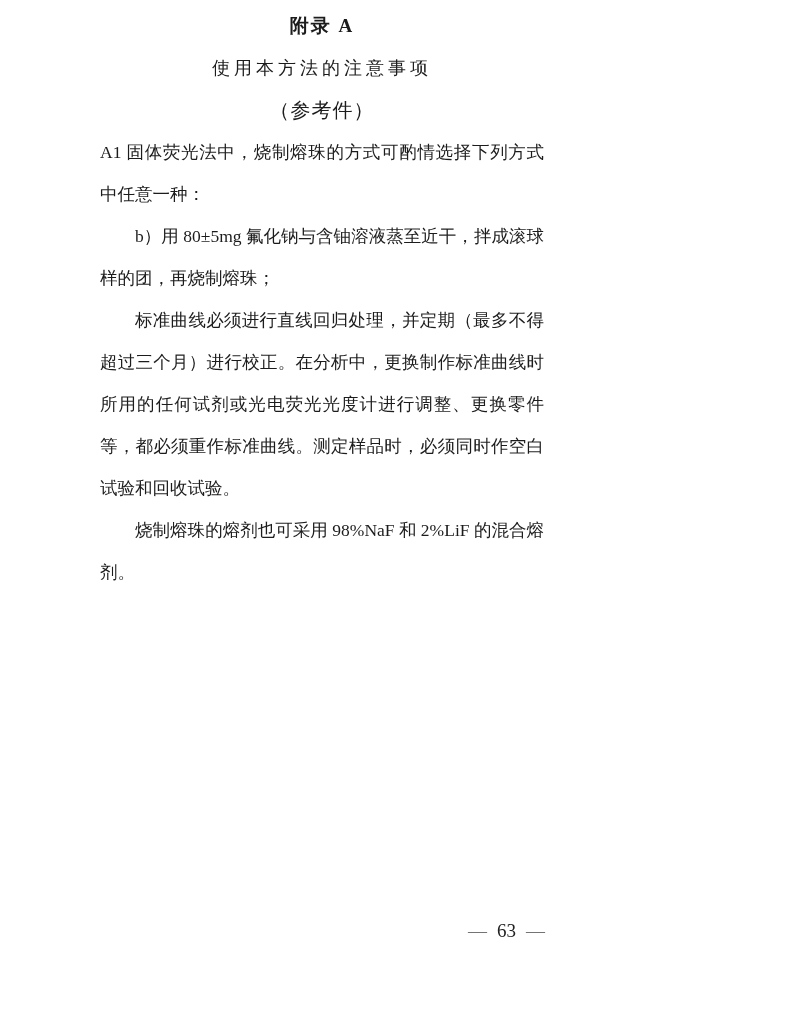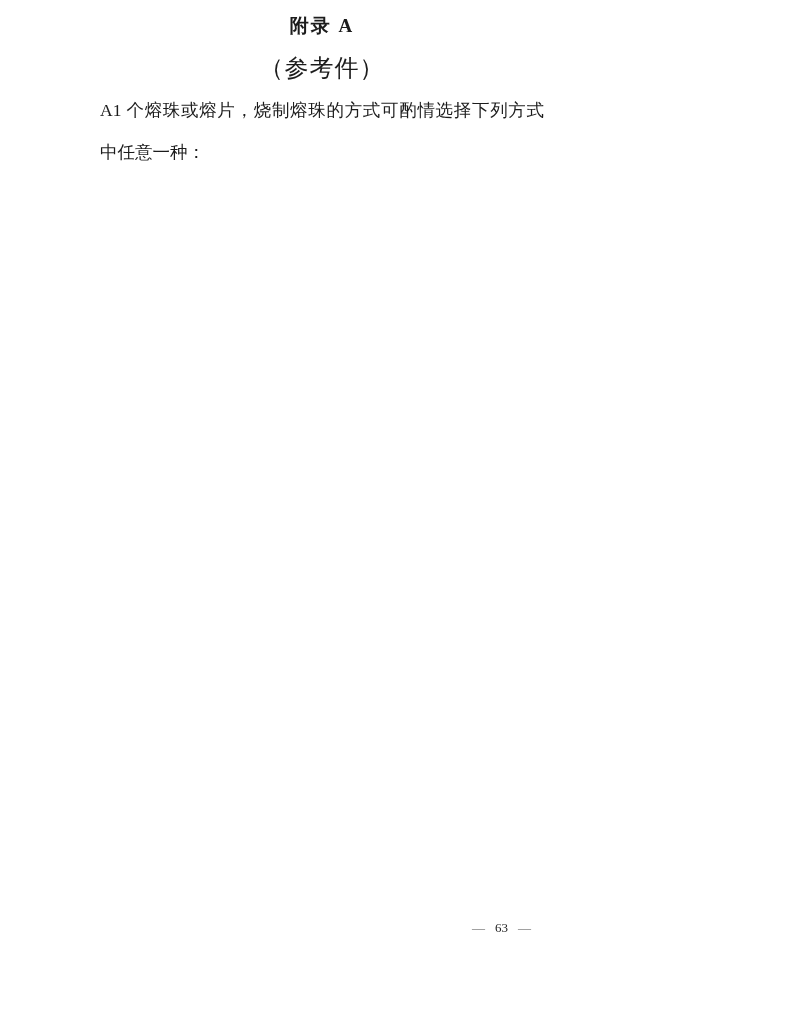--- a/index.html
+++ b/index.html
@@ -29,61 +29,65 @@
   .doc-title {
     font-weight: bold;
     font-size: 19px;
     letter-spacing: 2px;
   }
   .doc-subtitle {
     font-size: 18px;
     letter-spacing: 4px;
   }
   .doc-refnote {
-    font-size: 24px;
+    font-size: 20px;
     letter-spacing: 1px;
   }
   p.body-para {
     margin: 0;
     text-align: justify;
     text-align-last: left;
   }
   p.indent {
     text-indent: 2em;
   }
   .footer {
     position: absolute;
     top: 920px;
-    right: 103px;
-    font-size: 13px;
+    right: 89px;
+    font-size: 19px;
     color: #222222;
   }
   .footer .dash {
     color: #6e6e6e;
     padding: 0 10px;
   }
 </style>
 </head>
 <body>
 
 <div class="page">
   <div class="content">
 
     <p class="heading-line doc-title">附录 A</p>
 
+    <p class="heading-line doc-subtitle">使用本方法的注意事项</p>
 
     <p class="heading-line doc-refnote">（参考件）</p>
 
-    <p class="body-para">A1 个熔珠或熔片，烧制熔珠的方式可酌情选择下列方式中任意一种：</p>
+    <p class="body-para">A1 固体荧光法中，烧制熔珠的方式可酌情选择下列方式中任意一种：</p>
+
+
+    <p class="body-para indent">b）用 80±5mg 氟化钠与含铀溶液蒸至近干，拌成滚球样的团，再烧制熔珠；</p>
 
 
 
+    <p class="body-para indent">标准曲线必须进行直线回归处理，并定期（最多不得超过三个月）进行校正。在分析中，更换制作标准曲线时所用的任何试剂或光电荧光光度计进行调整、更换零件等，都必须重作标准曲线。测定样品时，必须同时作空白试验和回收试验。</p>
 
-
-
+    <p class="body-para indent">烧制熔珠的熔剂也可采用 98%NaF 和 2%LiF 的混合熔剂。</p>
 
 
   </div>
 
   <div class="footer">
     <span class="dash">—</span><span>63</span><span class="dash">—</span>
   </div>
 </div>
 
 </body></html>

